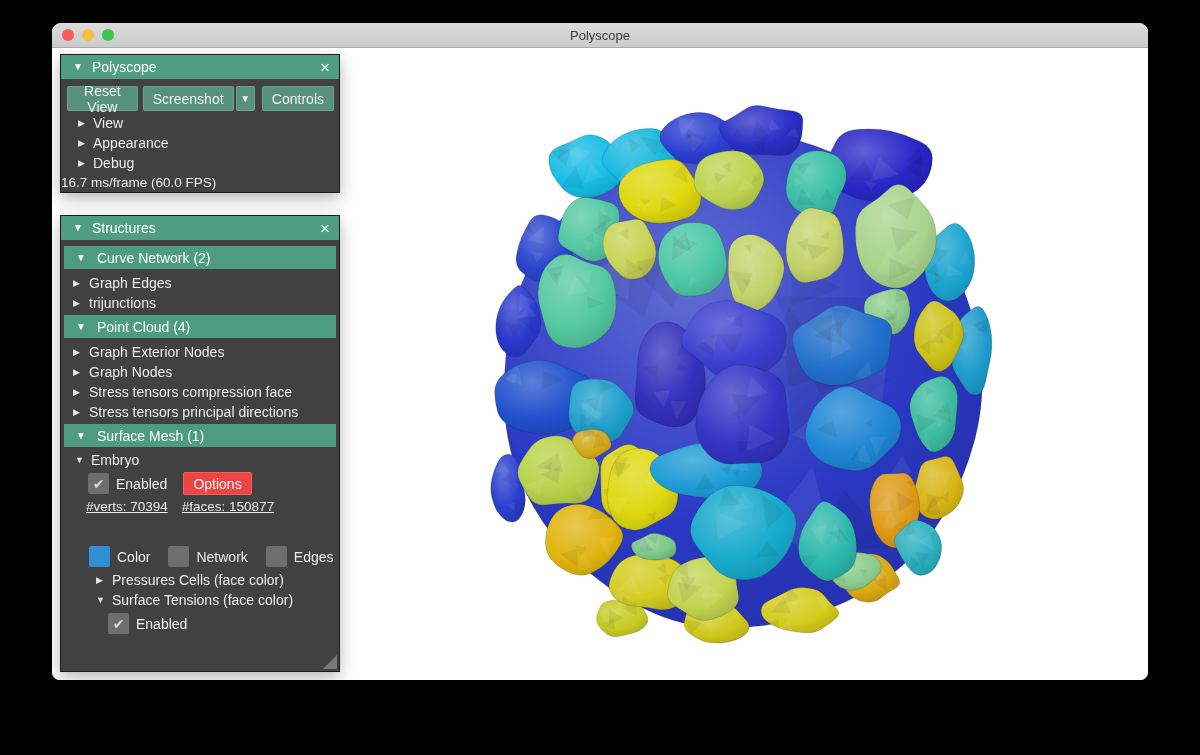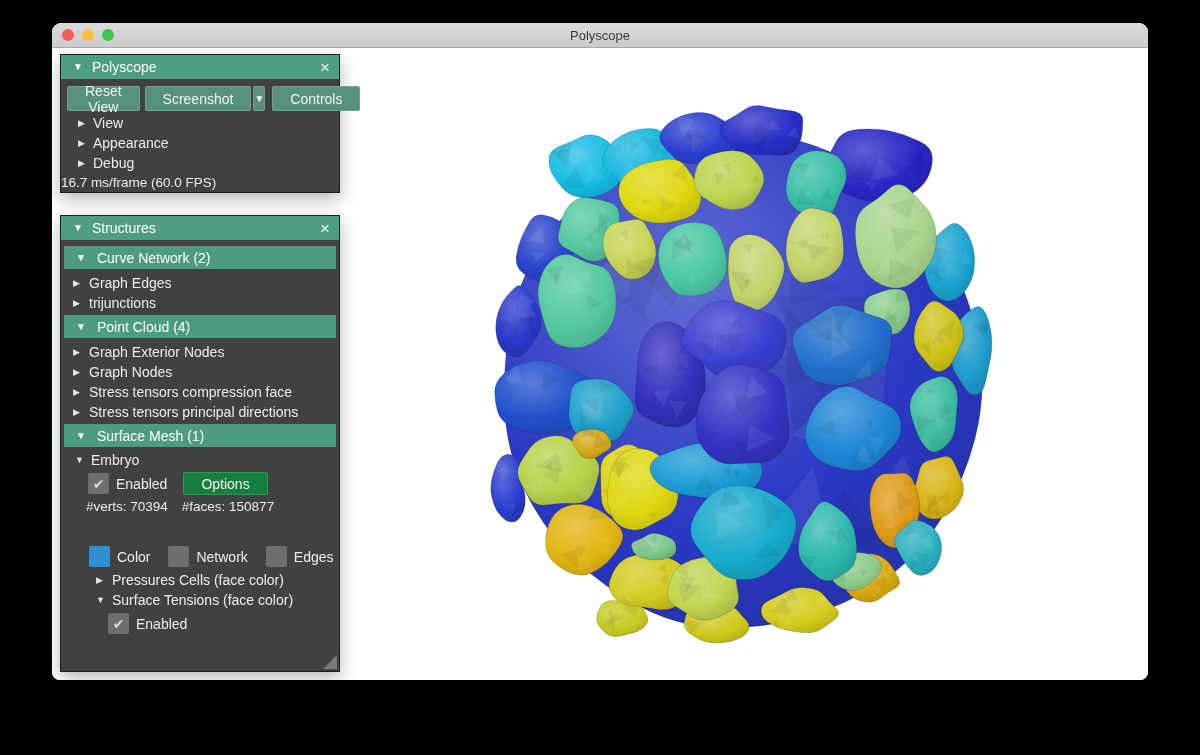--- a/index.html
+++ b/index.html
@@ -24,42 +24,42 @@
        box-shadow:0 6px 16px rgba(0,0,0,.28);color:#ececec;font-size:14px;}
   .panel-header{height:24px;background:#4f9e81;display:flex;align-items:center;
        padding:0 9px 0 12px;color:#fff;}
   .panel-header .ptitle{margin-left:9px;}
   .icon-tri{font-size:10px;color:#fff;line-height:1;}
   .close-x{margin-left:auto;font-size:17px;color:#eef3f1;line-height:1;cursor:default;}
 
   .btn-row{display:flex;align-items:center;margin:7px 0 2px 6px;}
   .gbtn{height:25px;background:#57917b;border:1px solid rgba(255,255,255,.15);
        color:#f2f2f2;font-family:"Liberation Sans",sans-serif;font-size:14px;
-       padding:0 17px;border-radius:2px;margin-right:5px;display:inline-flex;
+       padding:0 9px;border-radius:2px;margin-right:5px;display:inline-flex;
        align-items:center;justify-content:center;}
   .gbtn.small{width:26px;padding:0;font-size:10px;margin-left:-3px;}
-  .gbtn.options{background:#15803d;height:23px;margin:0 0 0 16px;}
+  .gbtn.options{background:#ef4444;height:23px;margin:0 0 0 16px;}
 
   .trow{height:20px;display:flex;align-items:center;padding-left:17px;}
   .trow .arr{font-size:9px;color:#e3e3e3;width:15px;flex:none;}
   .perf{margin-top:2px;font-size:13.5px;color:#ececec;}
 
   .group-hdr{height:23px;background:#4d9c80;margin:0 3px;display:flex;align-items:center;
        padding-left:12px;color:#fff;}
   .group-hdr .arr{font-size:10px;margin-right:11px;}
   .s-item{height:20px;display:flex;align-items:center;padding-left:12px;}
   .s-item .arr{font-size:9px;color:#e3e3e3;width:16px;flex:none;}
   .mt6{margin-top:6px;} .mt4{margin-top:4px;} .mt3{margin-top:3px;} .mt2{margin-top:2px;}
 
   .chk{width:21px;height:21px;background:#6e6e6e;border-radius:2px;display:flex;
        align-items:center;justify-content:center;font-size:14px;color:#d9d9d9;flex:none;}
   .row-flex{display:flex;align-items:center;}
   .lbl{margin-left:7px;}
   .swatch{width:21px;height:21px;border-radius:2px;flex:none;}
-  .stats{padding-left:25px;margin-top:4px;font-size:13.5px;}
+  .stats{padding-left:25px;margin-top:4px;font-size:13.5px;text-decoration:underline;}
   .stats span{margin-right:14px;}
   .grip{position:absolute;right:2px;bottom:2px;width:0;height:0;
        border-left:14px solid transparent;border-bottom:14px solid #7a7a7a;}
 </style>
 </head>
 <body>
 
 <div class="macwindow">
   <div class="titlebar">
     <div class="lights">

